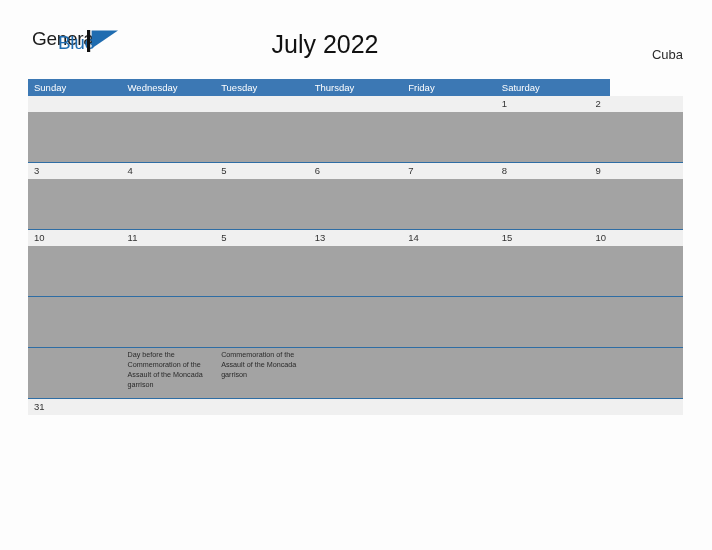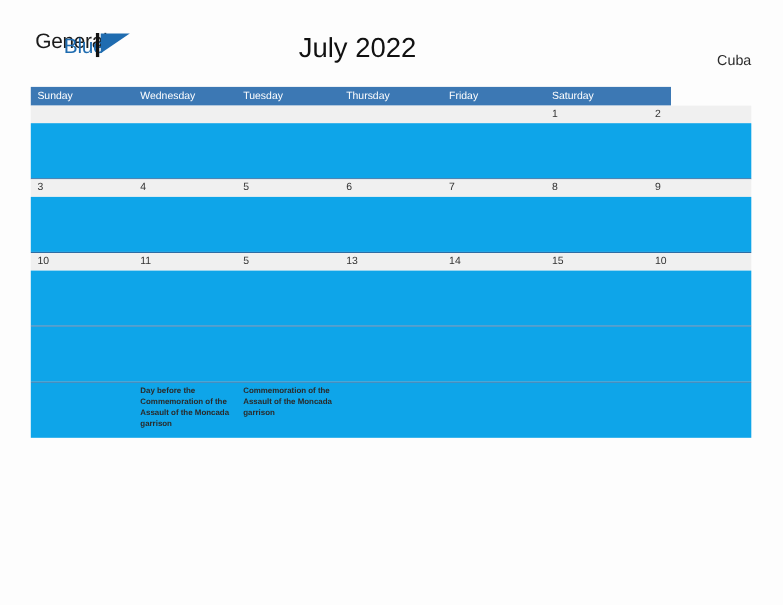--- a/index.html
+++ b/index.html
@@ -134,22 +134,21 @@
     color: #333333;
     padding-left: 6px;
     box-sizing: border-box;
     overflow: hidden;
   }
 
   .event-band {
     display: flex;
     width: 655px;
     height: 50px;
-    background: #0ea5e9;
-    font-weight: bold;
+    background: #a3a3a3;
   }
   .event-cell {
     width: 93.57px;
     height: 50px;
     box-sizing: border-box;
     padding: 2px 5px 0 6px;
     overflow: hidden;
   }
   .event-text {
     font-size: 7.2px;
@@ -342,15 +341,27 @@
           </div>
         <div class="event-cell">
             <span class="event-text"></span>
           </div>
         <div class="event-cell">
             <span class="event-text"></span>
           </div>
       </div>
     </div>
 
+    <div class="week-row last">
+      <div class="date-band">
+        <div class="date-num">31</div>
+        <div class="date-num"></div>
+        <div class="date-num"></div>
+        <div class="date-num"></div>
+        <div class="date-num"></div>
+        <div class="date-num"></div>
+        <div class="date-num"></div>
+      </div>
+      <div class="event-band"></div>
+    </div>
 
   </div>
 </div>
 
 </body></html>

